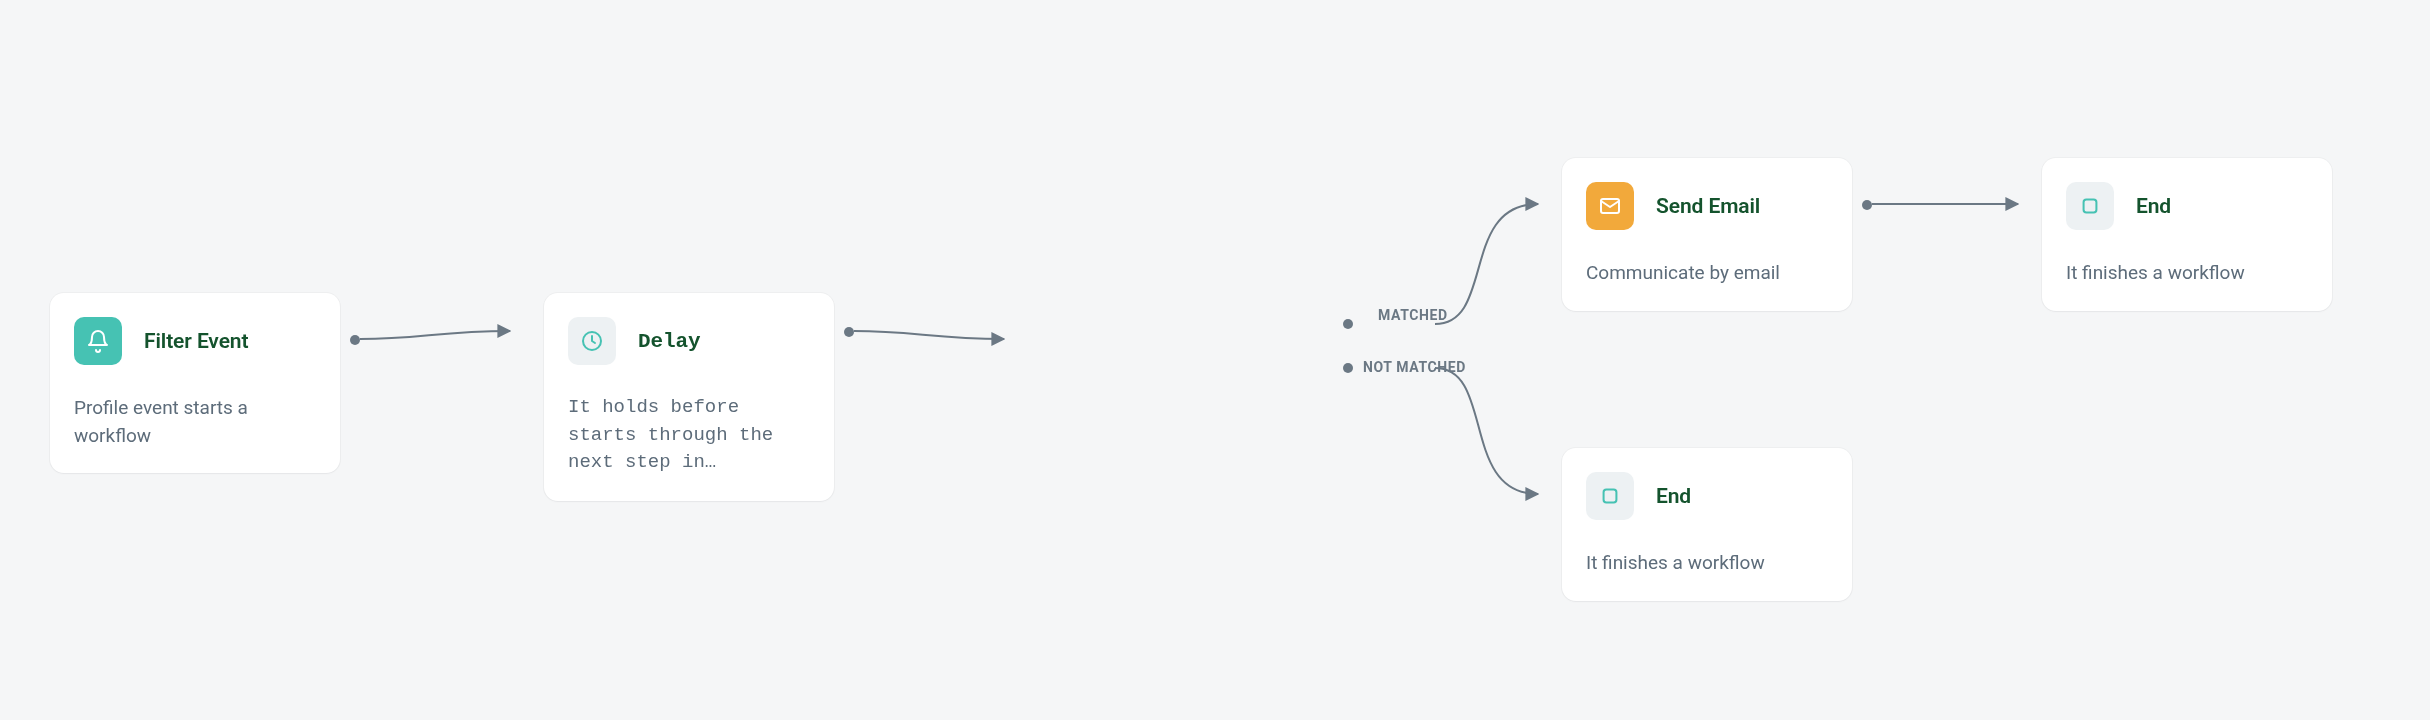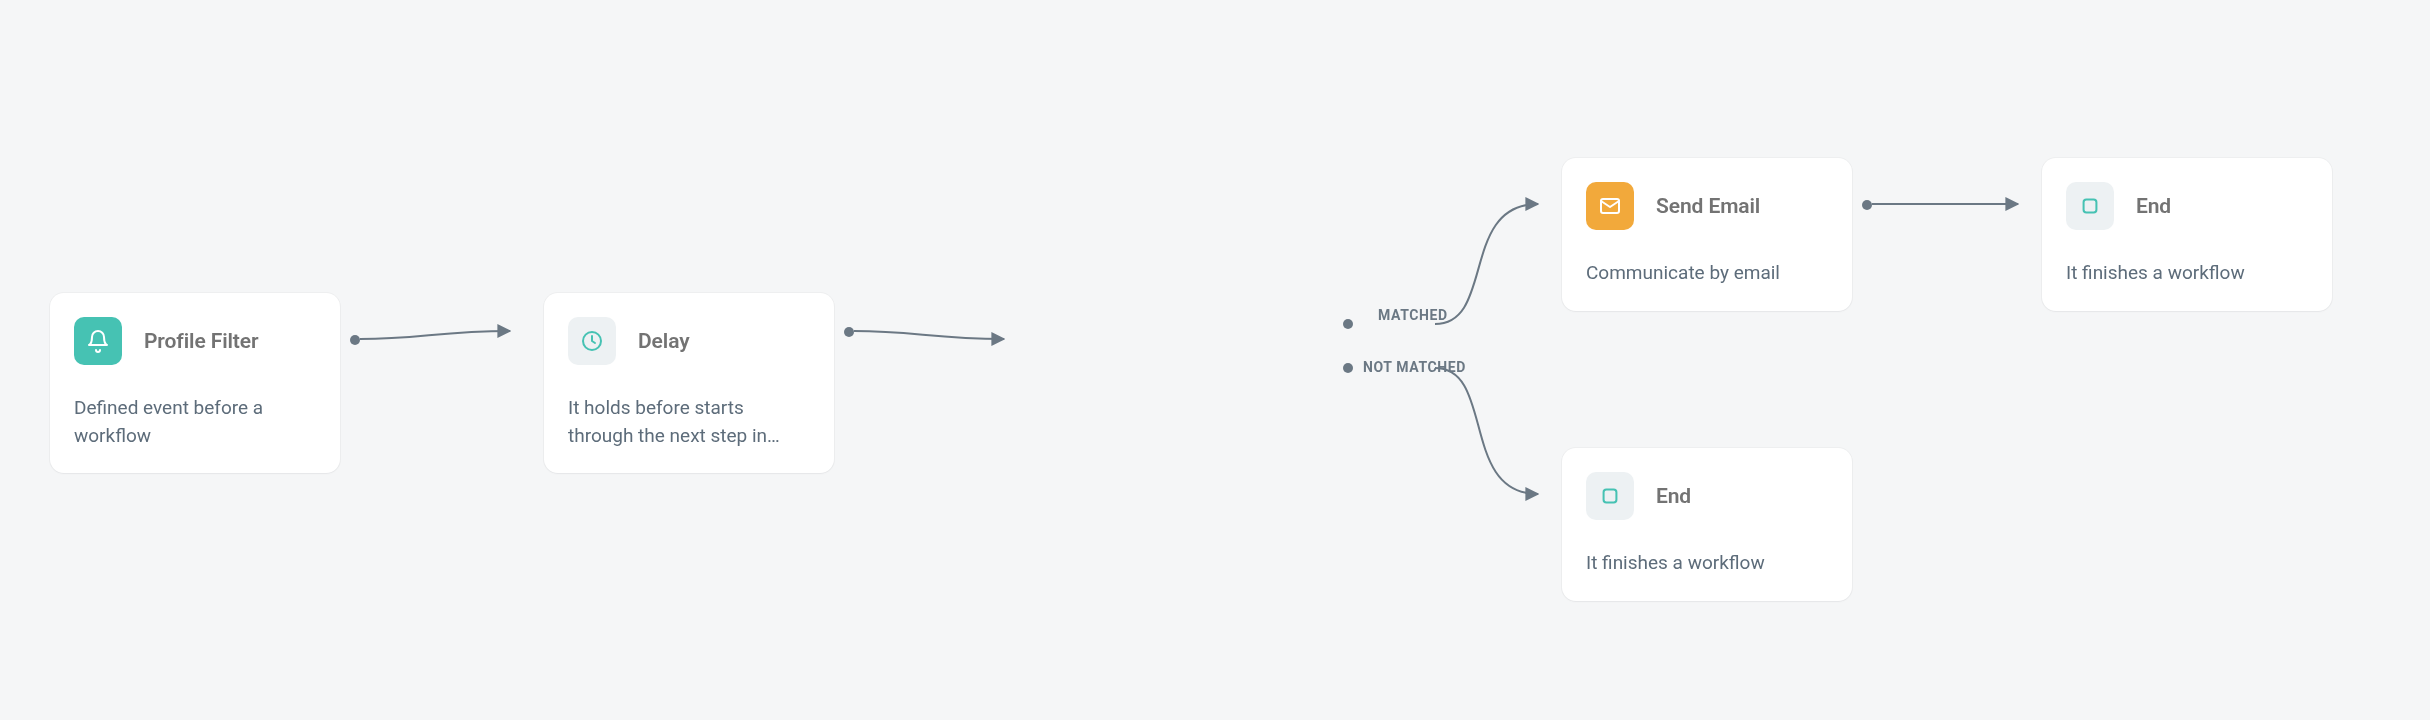--- a/index.html
+++ b/index.html
@@ -34,21 +34,21 @@
     justify-content: center;
     flex-shrink: 0;
   }
   .icon-teal   { background: #46c2b3; }
   .icon-grey   { background: #edf1f3; }
   .icon-purple { background: #8459e6; }
   .icon-orange { background: #f2a93b; }
   .node-title {
     font-size: 21px;
     font-weight: 600;
-    color: #737373;
+    color: #14532d;
     letter-spacing: -0.1px;
   }
   .node-desc {
     margin-top: 29px;
     font-size: 19px;
     line-height: 1.45;
     color: #5d6c7a;
   }
 
   .port {
@@ -103,27 +103,27 @@
   </svg>
 
   <div class="node" style="left:50px; top:293px;">
     <div class="node-header">
       <div class="icon-box icon-teal">
         <svg width="24" height="24" viewBox="0 0 24 24" fill="none" stroke="#ffffff" stroke-width="2" stroke-linecap="round" stroke-linejoin="round">
           <path d="M6 8a6 6 0 0 1 12 0c0 7 3 8 3 8H3s3-1 3-8"></path>
           <path d="M10 21a2 2 0 0 0 4 0"></path>
         </svg>
       </div>
-      <div class="node-title">Profile Filter</div>
+      <div class="node-title">Filter Event</div>
     </div>
-    <div class="node-desc">Defined event before a workflow</div>
+    <div class="node-desc">Profile event starts a workflow</div>
     <div class="port" style="right:-20px; top:42px;"></div>
   </div>
 
-  <div class="node" style="left:544px; top:293px;">
+  <div class="node" style="left:544px; top:293px;font-family:Liberation Mono, monospace;">
     <div class="node-header">
       <div class="icon-box icon-grey">
         <svg width="24" height="24" viewBox="0 0 24 24" fill="none" stroke="#46c2b3" stroke-width="2" stroke-linecap="round" stroke-linejoin="round">
           <circle cx="12" cy="12" r="9"></circle>
           <path d="M12 7v5l3 2"></path>
         </svg>
       </div>
       <div class="node-title">Delay</div>
     </div>
     <div class="node-desc">It holds before starts through the next step in…</div>

